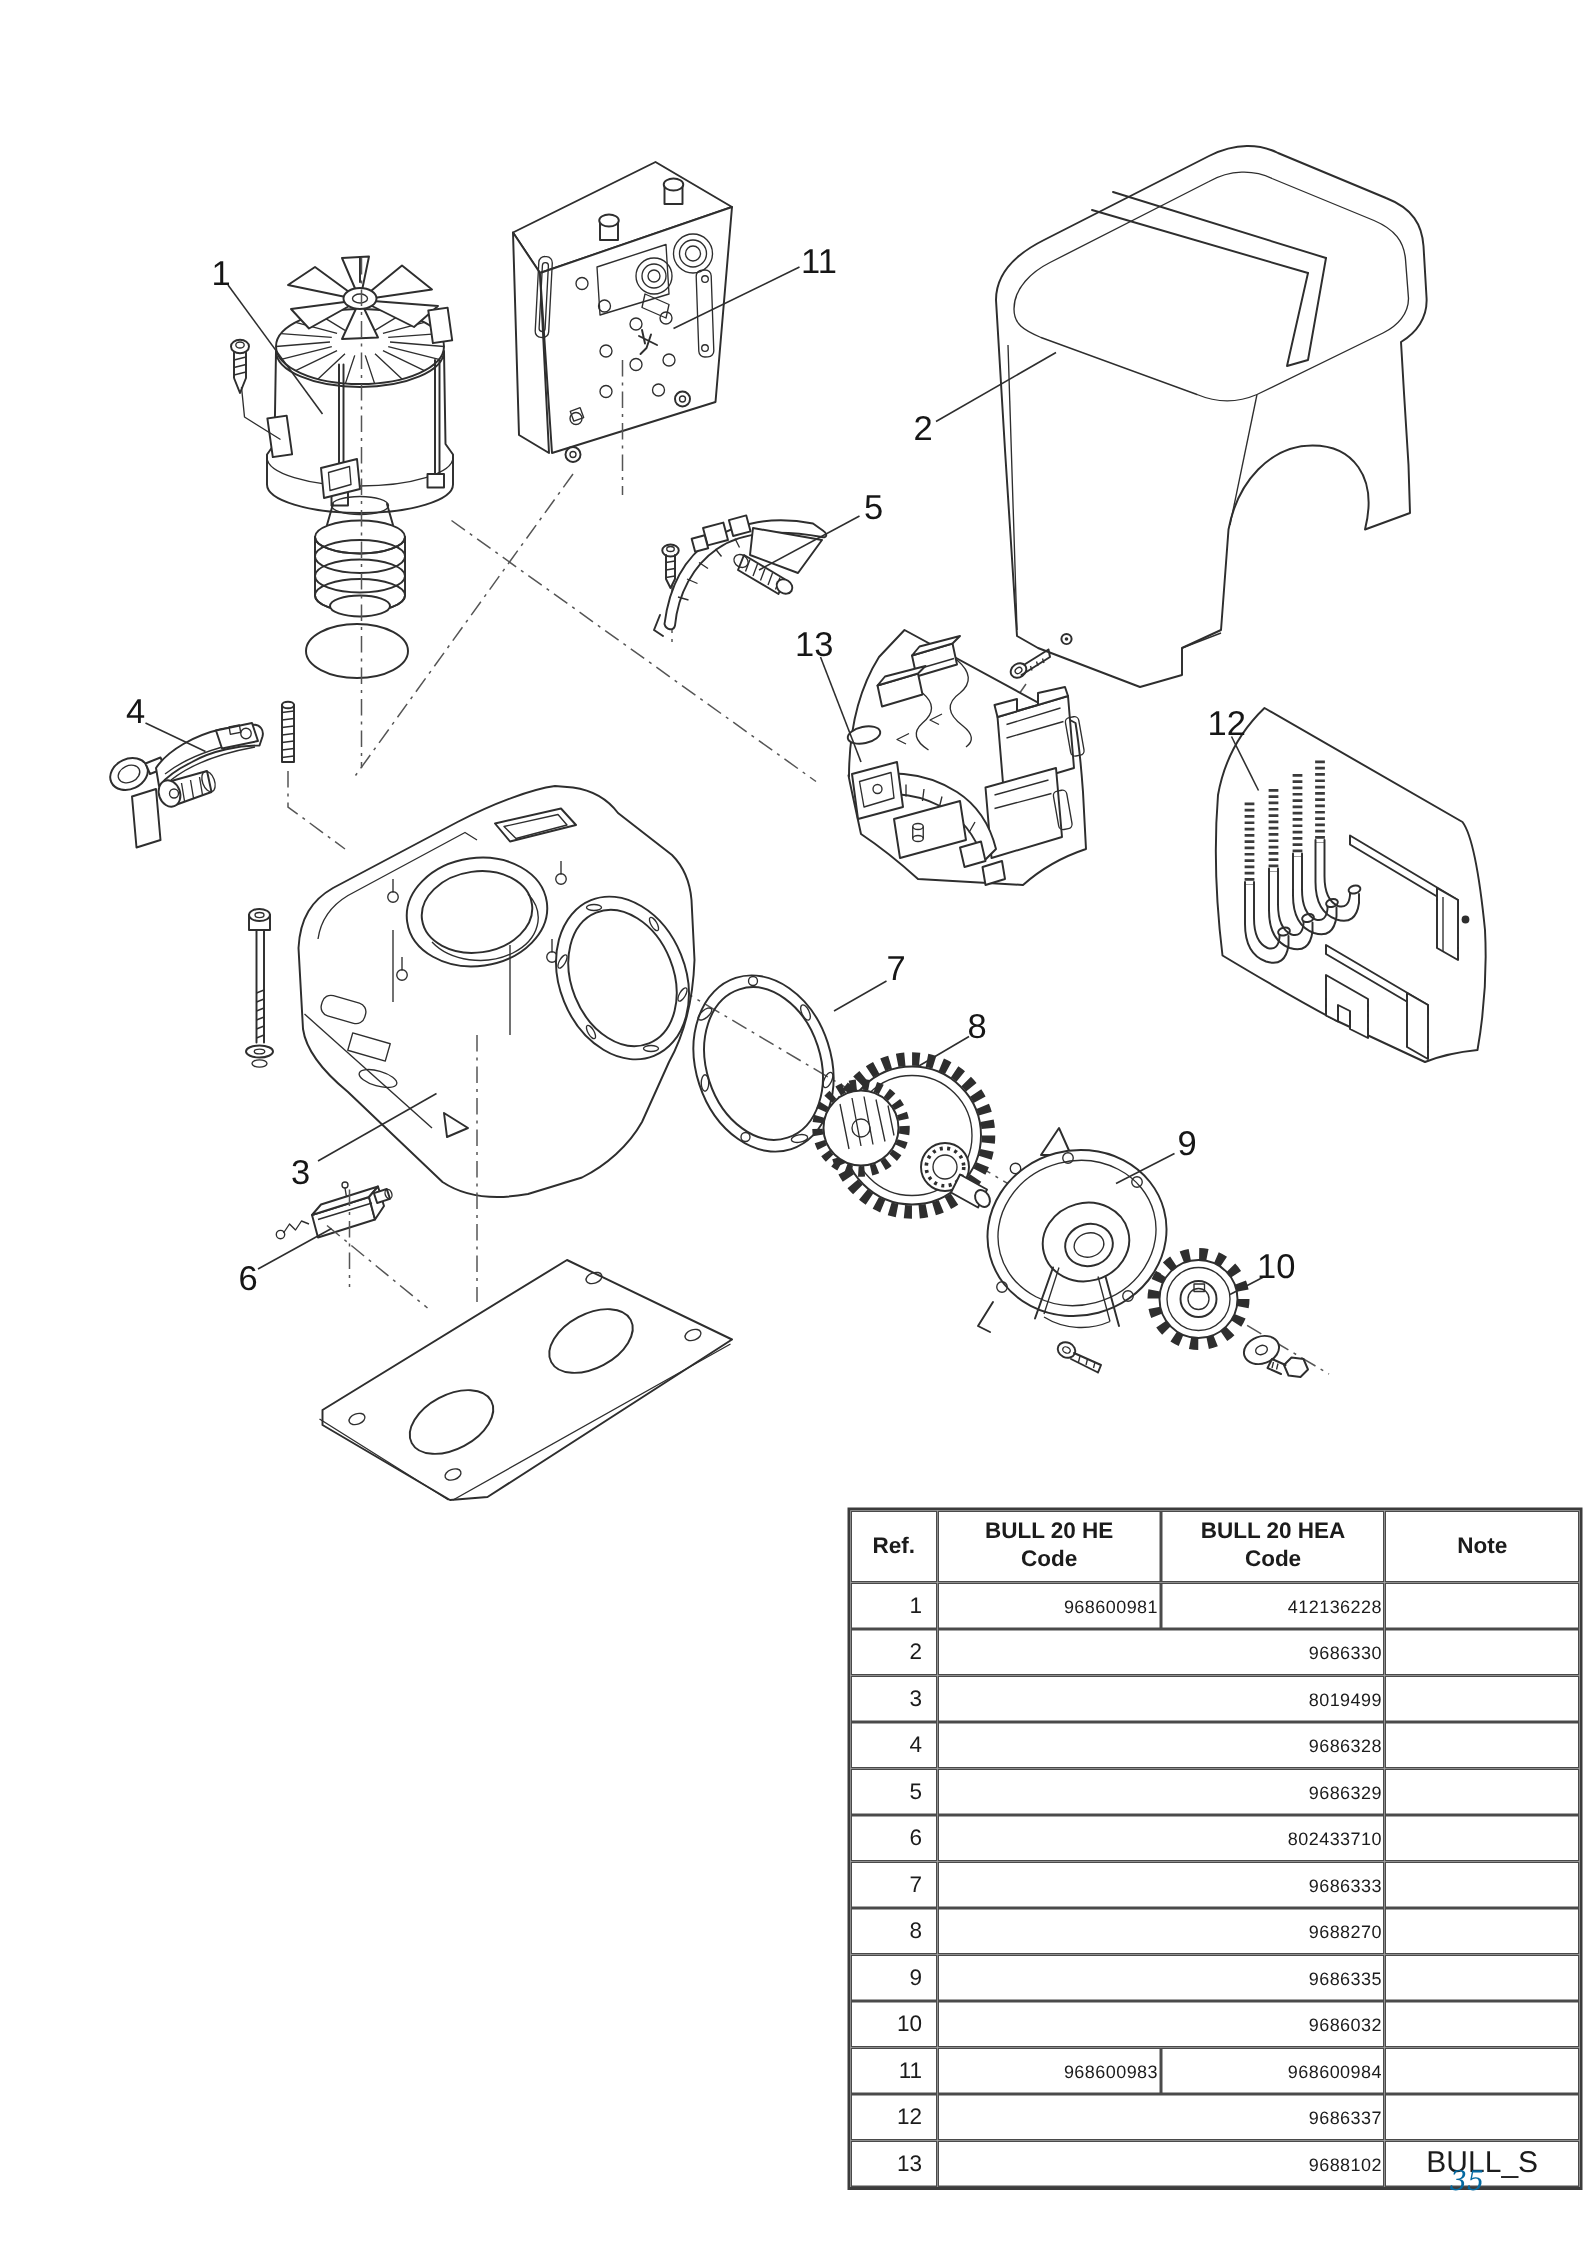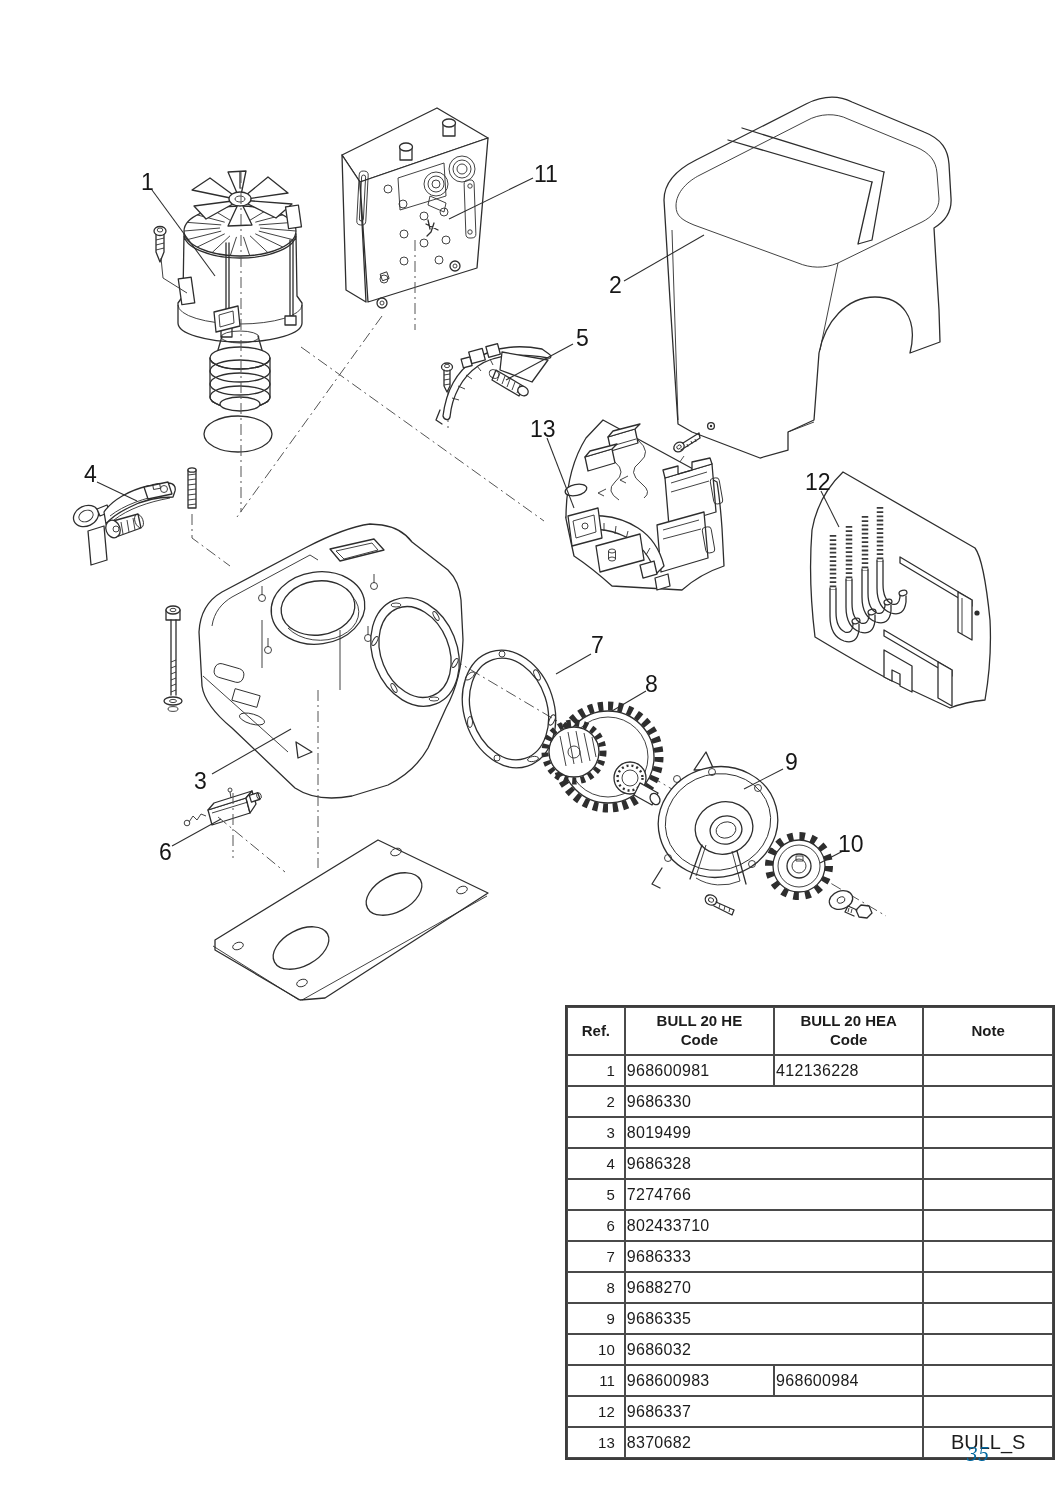--- a/index.html
+++ b/index.html
@@ -19,21 +19,21 @@
   
   .parts-table-wrap{position:absolute;left:565px;top:1005px;width:490px;}
   table.parts{border-collapse:separate;border-spacing:0;width:100%;
               border:2px solid #3c3c3c;table-layout:fixed;}
   table.parts th,table.parts td{border:1px solid #4a4a4a;background:#fff;
               color:#1c1c1c;overflow:hidden;white-space:nowrap;}
   table.parts th{font-weight:bold;font-size:15px;line-height:1.25;height:44px;
               text-align:center;vertical-align:middle;}
   table.parts td{height:27px;vertical-align:middle;}
   td.ref{text-align:right;padding-right:9px;font-size:15px;}
-  td.code{text-align:left;font-size:16px;letter-spacing:.3px;}
+  td.code{text-align:right;font-size:12px;letter-spacing:.3px;}
   td.note{text-align:center;font-size:20px;}
   .page-number{position:absolute;left:958px;top:1444px;width:40px;text-align:center;
               font-family:"DejaVu Serif",serif;font-style:italic;font-size:18px;color:#0369a1;}
 </style>
 </head>
 <body>
 
 <div class="page">
 
 <svg width="1058" height="1497" viewBox="0 0 1058 1497">
@@ -527,21 +527,21 @@
             <td class="code" colspan="2">8019499</td>
             <td class="note"></td>
           </tr>
           <tr>
             <td class="ref">4</td>
             <td class="code" colspan="2">9686328</td>
             <td class="note"></td>
           </tr>
           <tr>
             <td class="ref">5</td>
-            <td class="code" colspan="2">7274766</td>
+            <td class="code" colspan="2">9686329</td>
             <td class="note"></td>
           </tr>
           <tr>
             <td class="ref">6</td>
             <td class="code" colspan="2">802433710</td>
             <td class="note"></td>
           </tr>
           <tr>
             <td class="ref">7</td>
             <td class="code" colspan="2">9686333</td>
@@ -568,21 +568,21 @@
             <td class="code">968600984</td>
             <td class="note"></td>
           </tr>
           <tr>
             <td class="ref">12</td>
             <td class="code" colspan="2">9686337</td>
             <td class="note"></td>
           </tr>
           <tr>
             <td class="ref">13</td>
-            <td class="code" colspan="2">8370682</td>
+            <td class="code" colspan="2">9688102</td>
             <td class="note">BULL_S</td>
           </tr>
         </tbody>
     </table>
   </div>
 
   <div class="page-number">35</div>
 </div>
 
 </body></html>

